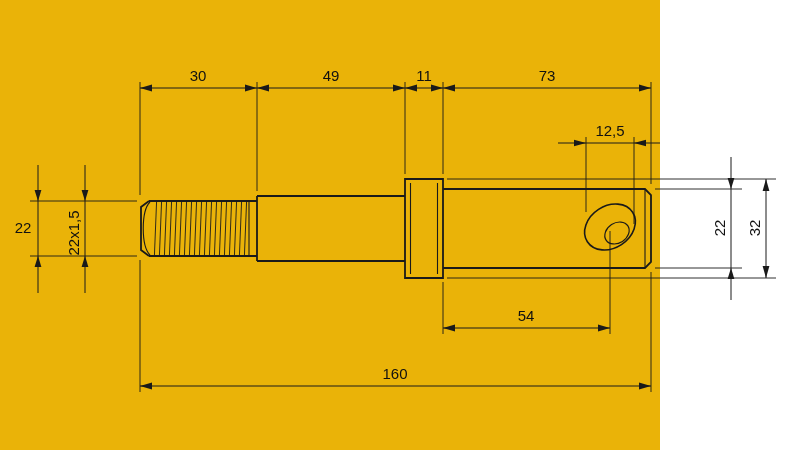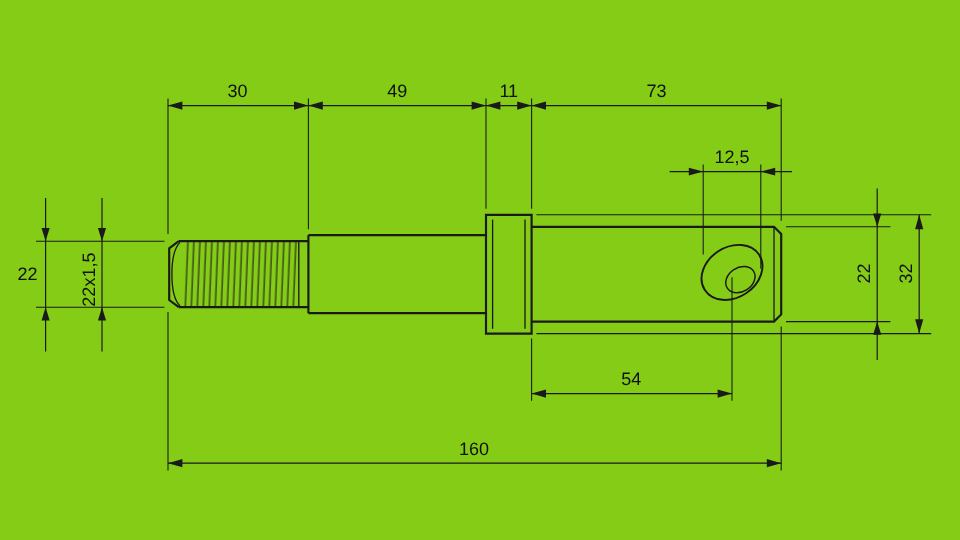--- a/index.html
+++ b/index.html
@@ -6,23 +6,23 @@
     margin: 0;
     padding: 0;
     background: #ffffff;
     width: 800px;
     height: 450px;
     overflow: hidden;
     font-family: "Liberation Sans", sans-serif;
   }
   .stage {
     position: relative;
-    width: 800px;
+    width: 660px;
     height: 450px;
-    background: #84cc16;
+    background: #eab308;
   }
   svg { display: block; }
   text {
     font-family: "Liberation Sans", sans-serif;
     font-size: 15px;
     fill: #111111;
   }
   .outline { stroke: #1a1a1a; stroke-width: 1.8; fill: none; }
   .detail  { stroke: #1a1a1a; stroke-width: 1.1; fill: none; }
   .dim     { stroke: #1a1a1a; stroke-width: 1;   fill: none; }

